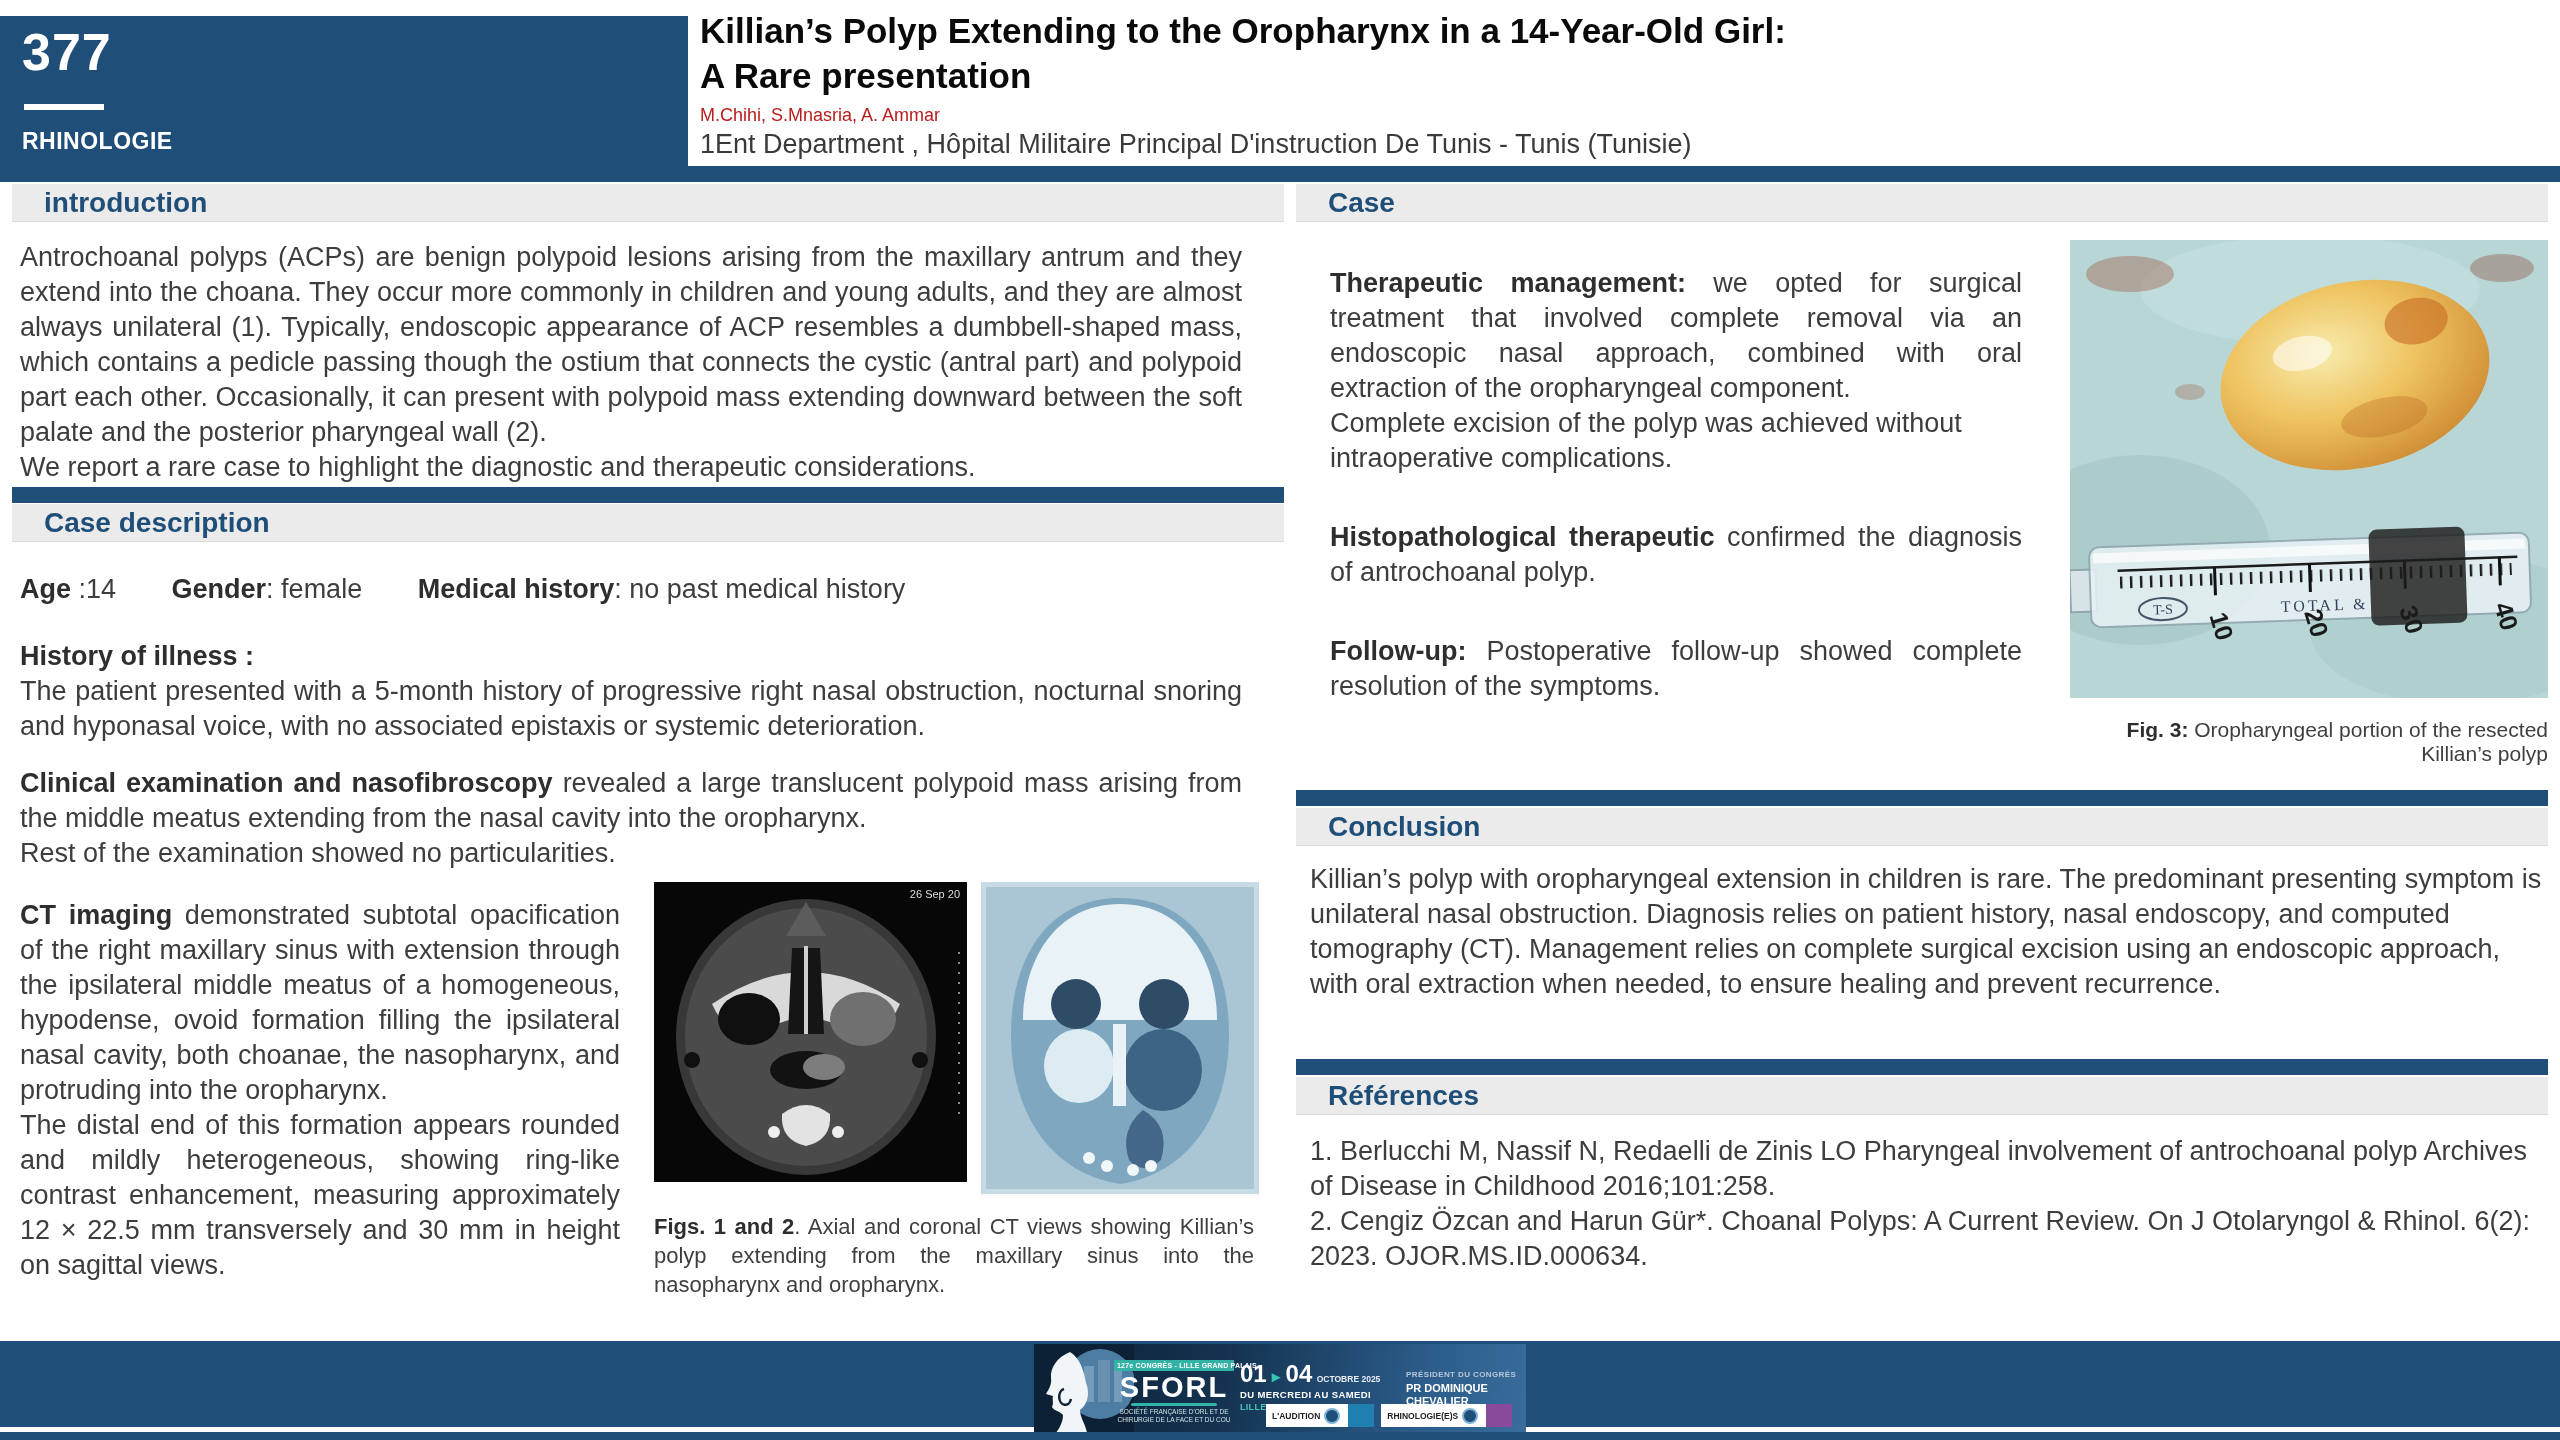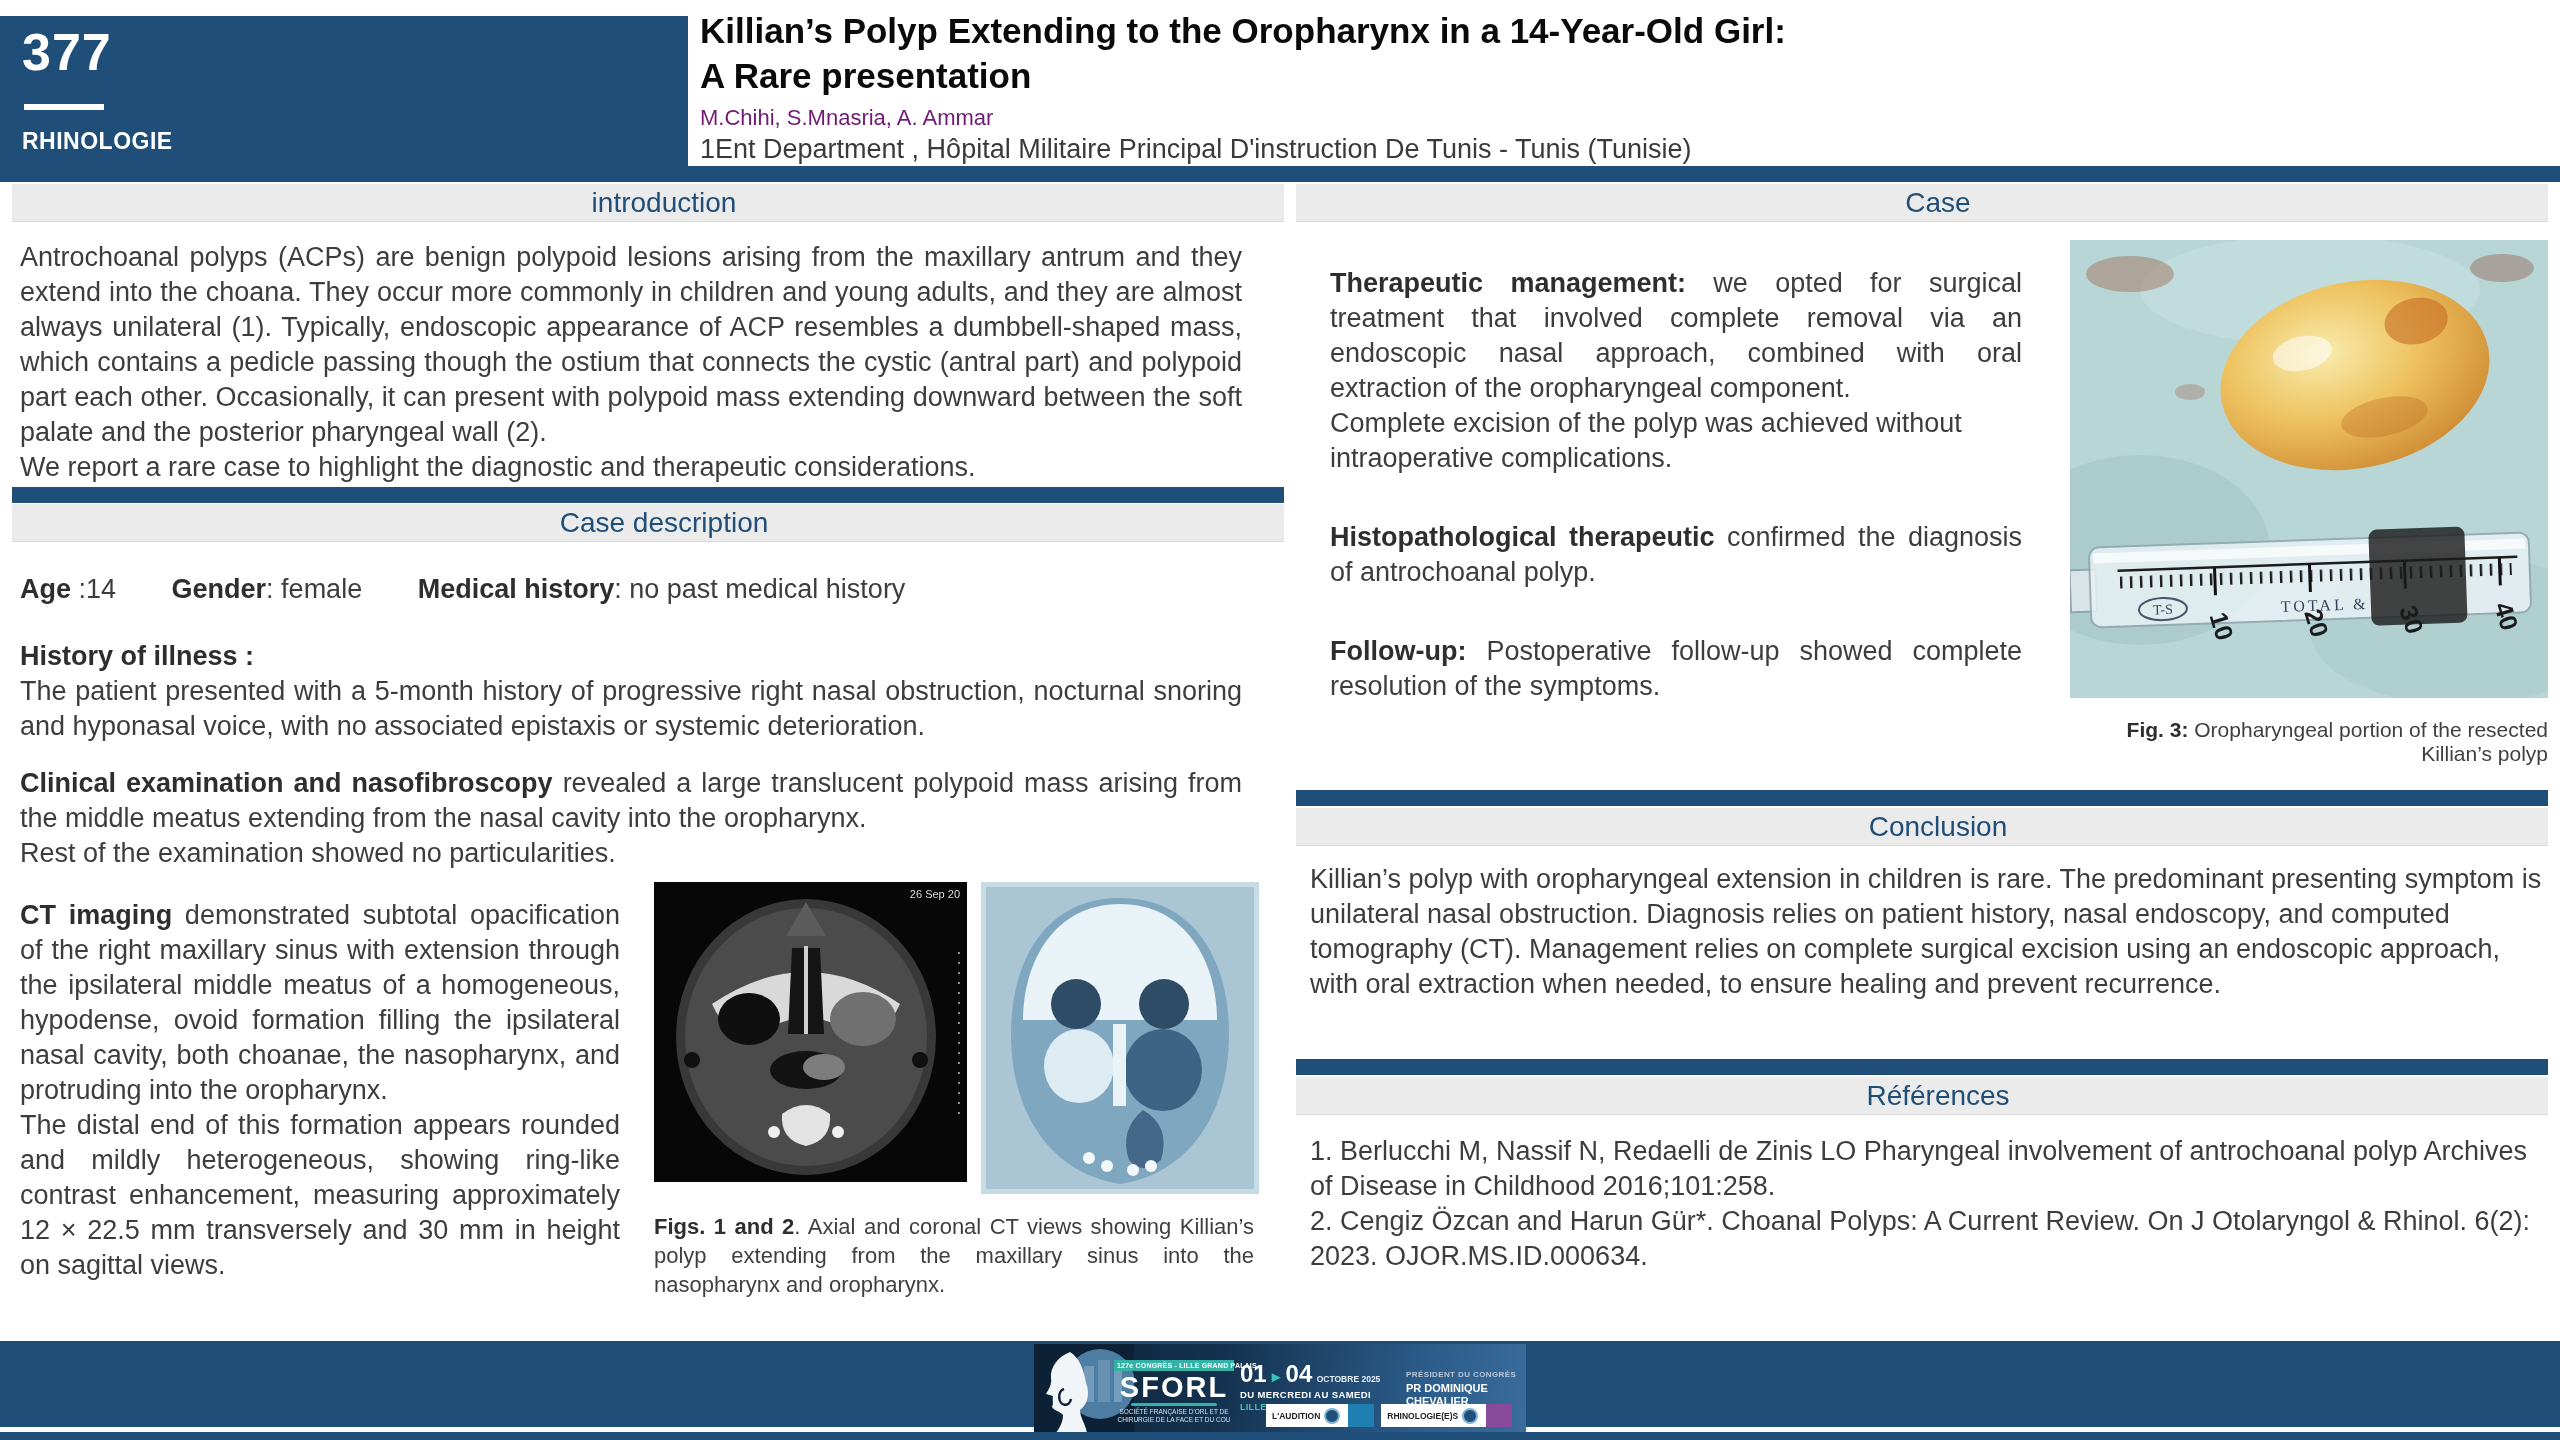--- a/index.html
+++ b/index.html
@@ -6,30 +6,30 @@
   body{width:2560px;height:1440px;overflow:hidden;font-family:"Liberation Sans",sans-serif;}
   .page{position:relative;width:2560px;height:1440px;background:#fff;}
 
   
   .id-box{position:absolute;left:0;top:16px;width:688px;height:158px;background:#1f4e79;color:#fff;}
   .id-number{position:absolute;left:22px;top:6px;font-size:52px;font-weight:bold;letter-spacing:1px;}
   .id-underline{position:absolute;left:24px;top:88px;width:80px;height:6px;background:#fff;}
   .id-category{position:absolute;left:22px;top:112px;font-size:23px;font-weight:bold;letter-spacing:.5px;}
   .title-block{position:absolute;left:700px;top:8px;width:1850px;}
   .title{font-size:35px;font-weight:bold;color:#0a0a0a;line-height:45px;}
-  .authors{font-size:22px;color:#701a75;margin-top:7px;}
+  .authors{font-size:18px;color:#b91c1c;margin-top:7px;}
   .affiliation{font-size:27px;color:#3a3a3a;margin-top:3px;}
   .top-rule{position:absolute;left:0;top:166px;width:2560px;height:16px;background:#1f4e79;}
 
   
   .col{position:absolute;top:184px;}
   .col-left{left:12px;width:1272px;}
   .col-right{left:1296px;width:1252px;}
-  .section-bar{position:absolute;left:0;right:0;height:37px;background:#ebebeb;display:flex;align-items:center;justify-content:center;
-               font-size:28px;font-weight:normal;color:#1f4e79;border-bottom:1px solid #d9d9d9;padding-left:32px;}
+  .section-bar{position:absolute;left:0;right:0;height:37px;background:#ebebeb;display:flex;align-items:center;justify-content:flex-start;
+               font-size:28px;font-weight:bold;color:#1f4e79;border-bottom:1px solid #d9d9d9;padding-left:32px;}
   .rule{position:absolute;left:0;right:0;height:16px;background:#1f4e79;}
 
   p{margin:0;}
   .body-text{font-size:27px;line-height:35px;color:#3d3d3d;}
   .just{text-align:justify;}
   b{color:#2e2e2e;}
 
   
   .intro-bar{top:0;}
   .intro-text{position:absolute;top:56px;left:8px;width:1222px;}

